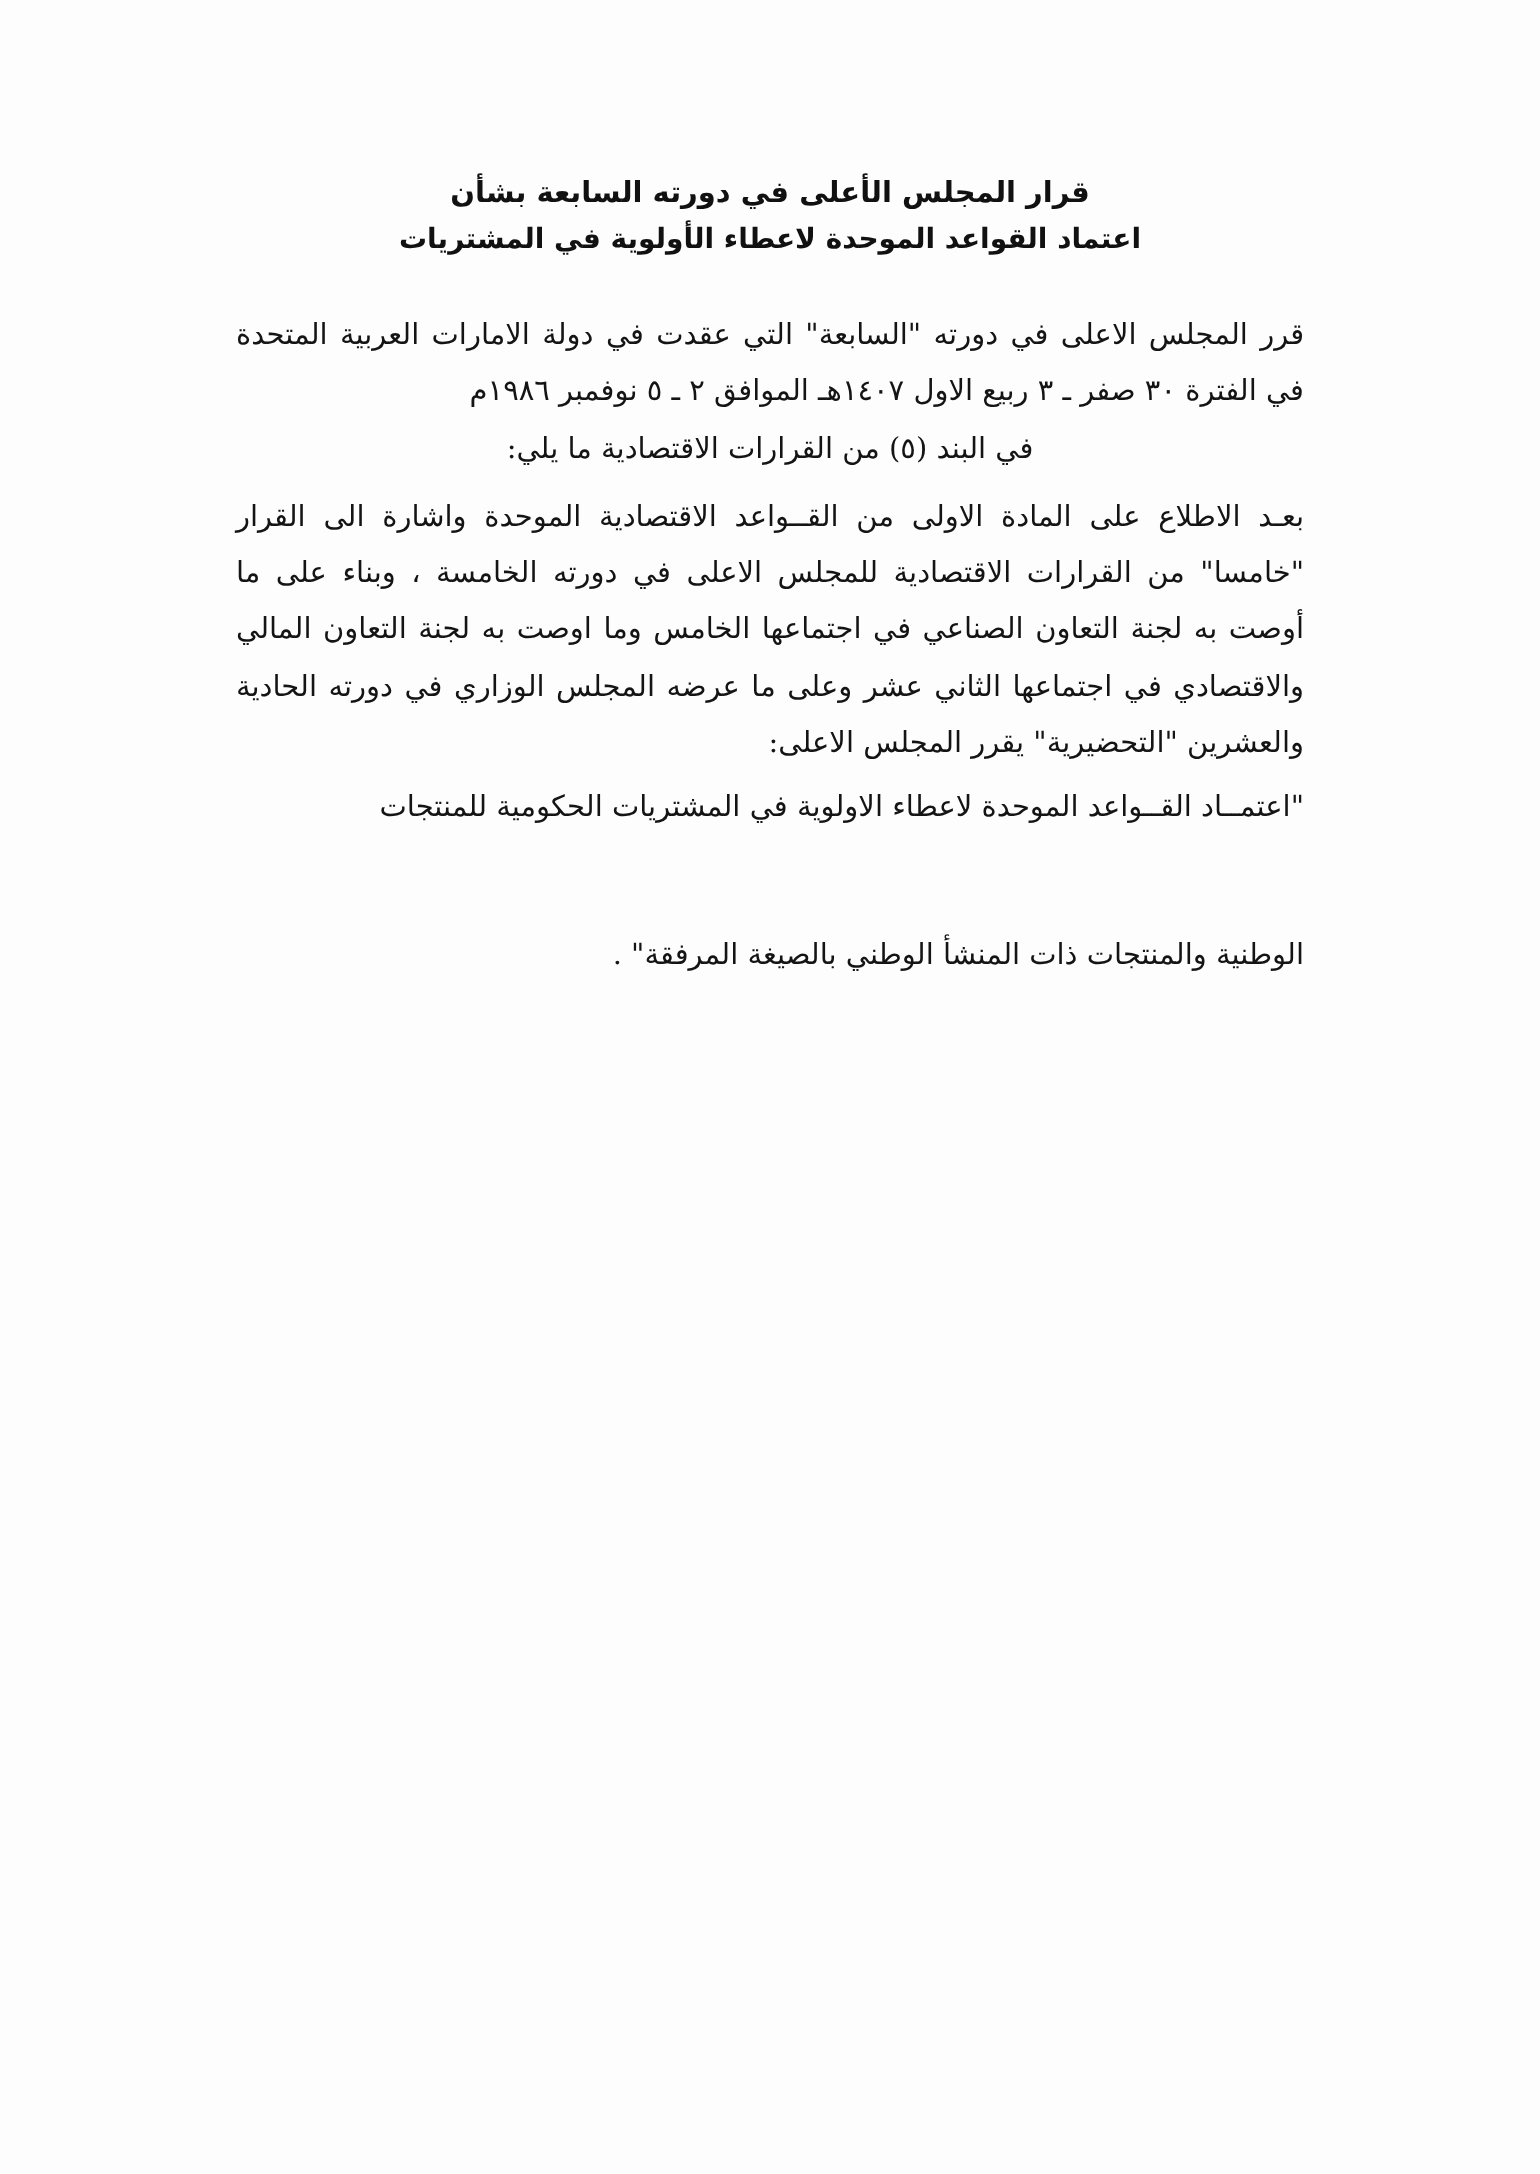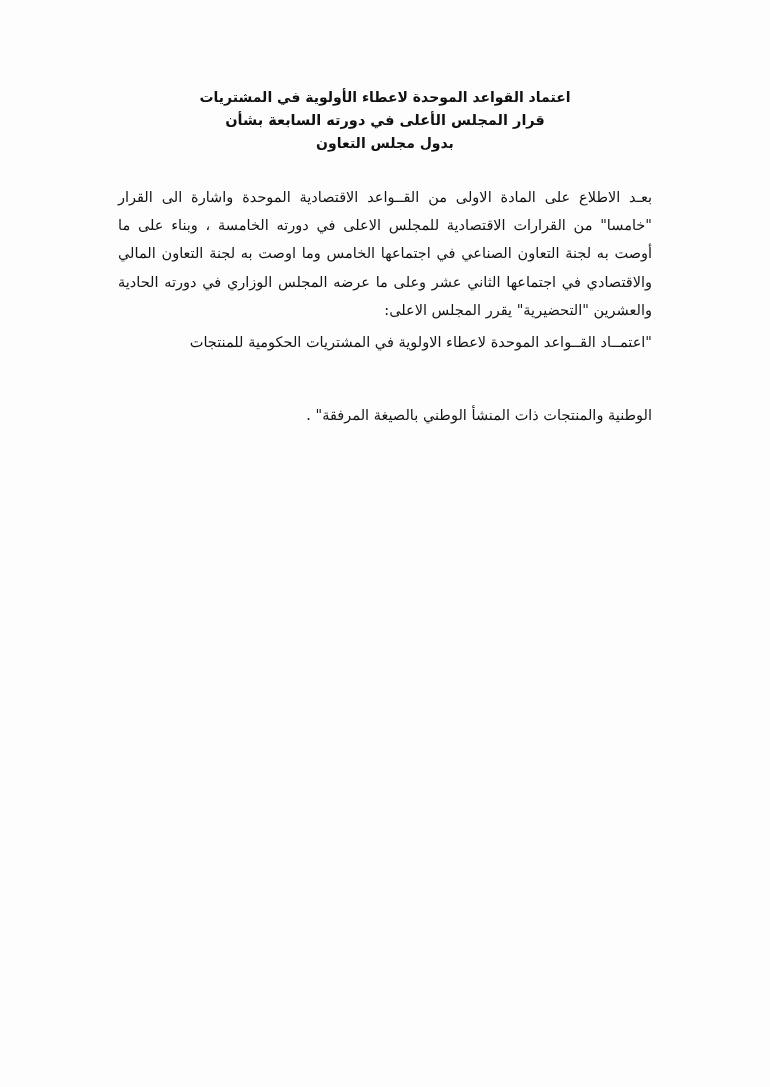--- a/index.html
+++ b/index.html
@@ -77,27 +77,31 @@
   .spacer-fill {
     height: 560px;
   }
 </style>
 </head>
 <body>
 
 <div class="page">
 
   <div class="doc-title">
+    <div class="title-line l1">قرار المجلس الأعلى في دورته السابعة بشأن</div>
     <div class="title-line l2">اعتماد القواعد الموحدة لاعطاء الأولوية في المشتريات</div>
-    <div class="title-line l1">قرار المجلس الأعلى في دورته السابعة بشأن</div>
-    <div class="title-line l4">بدول مجلس التعاون</div>
   </div>
 
   <div class="body-block">
 
+    <p class="para p1">
+      <span>قرر المجلس الاعلى في دورته "السابعة" التي عقدت في دولة الامارات العربية</span>
+      <span>المتحدة في الفترة ٣٠ صفر ـ ٣ ربيع الاول ١٤٠٧هـ الموافق ٢ ـ ٥ نوفمبر ١٩٨٦م</span>
+      <span class="last-line">في البند (٥) من القرارات الاقتصادية ما يلي:</span>
+    </p>
 
     <p class="para p2">
       <span>بعـد الاطلاع على المادة الاولى من القــواعد الاقتصادية الموحدة واشارة الى</span>
       <span>القرار "خامسا" من القرارات الاقتصادية للمجلس الاعلى في دورته الخامسة ، وبناء</span>
       <span>على ما أوصت به لجنة التعاون الصناعي في اجتماعها الخامس وما اوصت به لجنة</span>
       <span>التعاون المالي والاقتصادي في اجتماعها الثاني عشر وعلى ما عرضه المجلس الوزاري</span>
       <span>في دورته الحادية والعشرين "التحضيرية" يقرر المجلس الاعلى:</span>
     </p>
 
     <p class="para p3">

